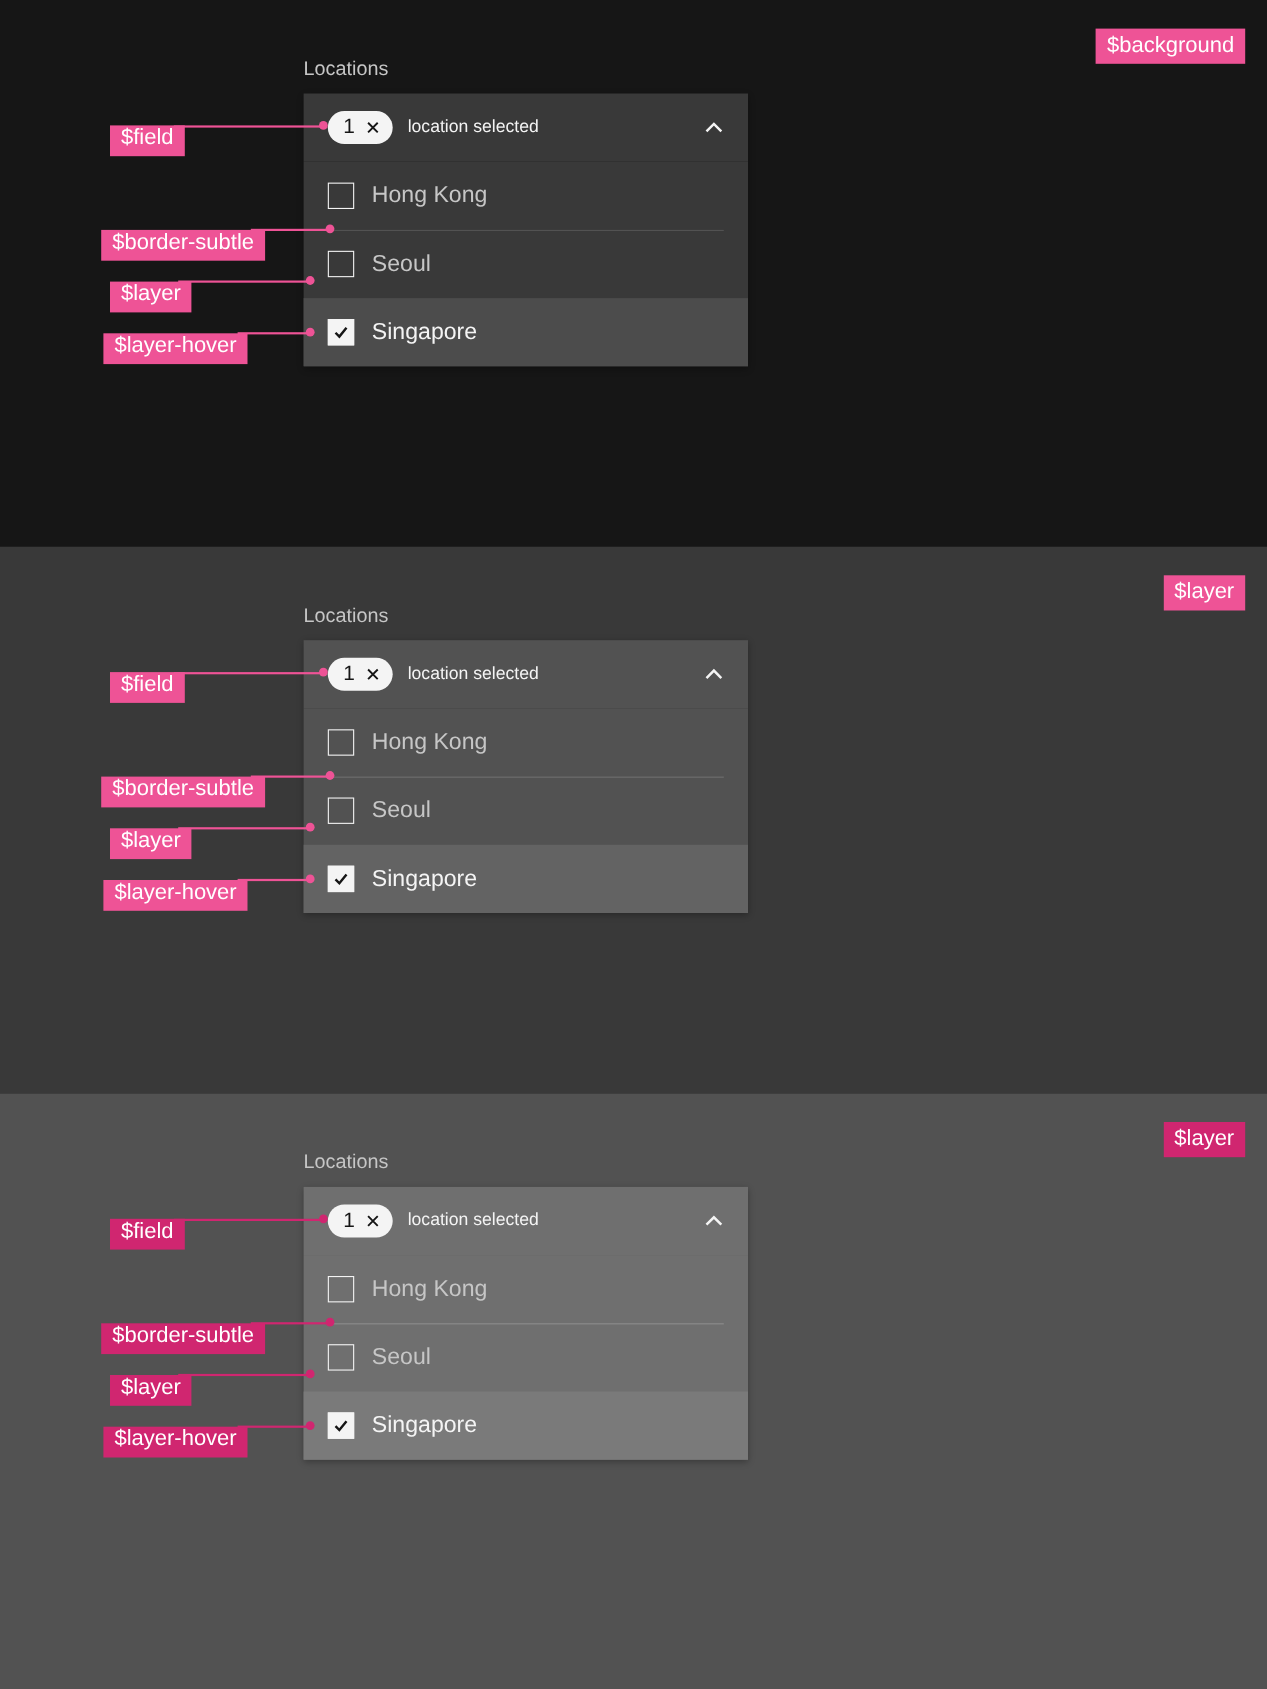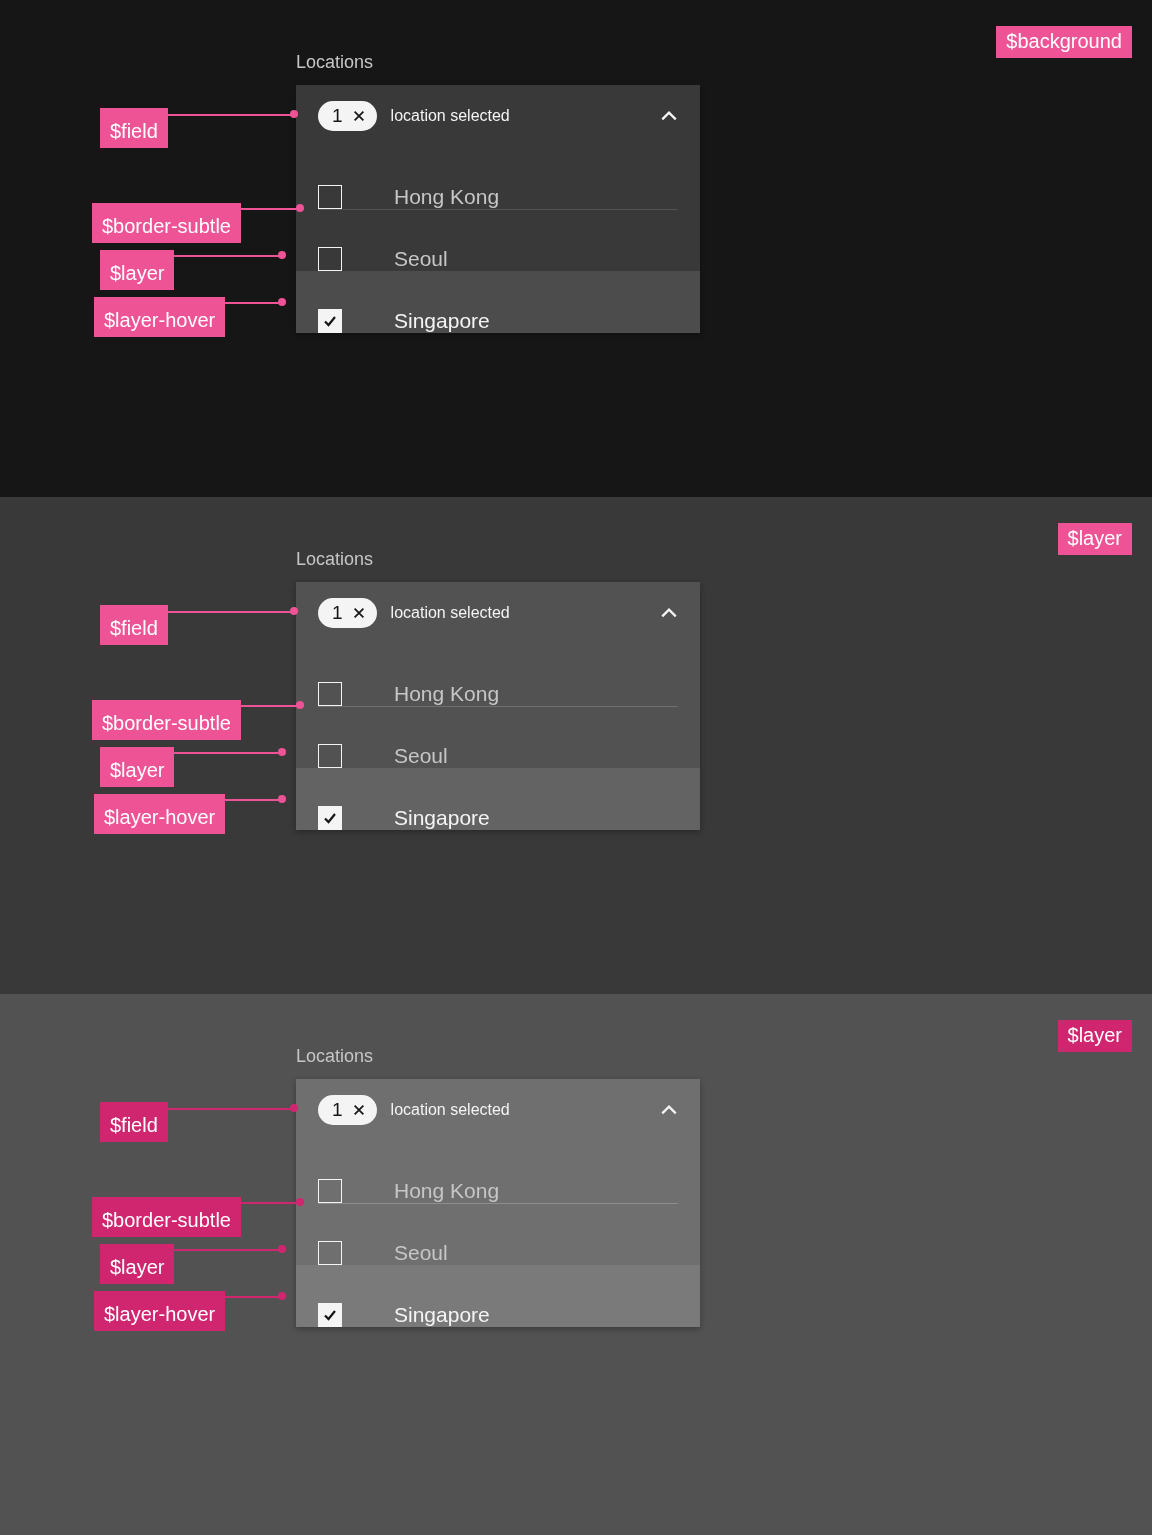--- a/index.html
+++ b/index.html
@@ -28,21 +28,20 @@
     padding: 4px 10px 5px;
     border-radius: 0;
   }
   .panel-3 .bg-badge { background: #d02670; }
 
   .component-col {
     position: absolute;
     left: 276px;
     top: 52px;
     width: 404px;
-    margin-left: 20px;
   }
   .label {
     font-size: 18px;
     color: #c6c6c6;
     margin-bottom: 12px;
     font-weight: 400;
   }
 
   .dropdown {
     width: 100%;
@@ -96,27 +95,26 @@
   }
   .chevron svg { width: 18px; height: 18px; stroke: #f4f4f4; stroke-width: 2; fill: none; }
 
   .menu { }
   .panel-1 .menu { background: #393939; }
   .panel-2 .menu { background: #525252; }
   .panel-3 .menu { background: #6f6f6f; }
 
   .item {
     display: flex;
-    align-items: flex-end;
+    align-items: center;
     height: 62px;
     padding: 0 22px;
     font-size: 21px;
     cursor: pointer;
     position: relative;
-    gap: 36px;
   }
   .item + .item::before {
     content: "";
     position: absolute;
     left: 22px; right: 22px; top: 0;
     height: 1px;
   }
   .panel-1 .item + .item::before { background: #525252; }
   .panel-2 .item + .item::before { background: #6f6f6f; }
   .panel-3 .item + .item::before { background: #8d8d8d; }
@@ -152,21 +150,21 @@
   .anno {
     position: absolute;
     display: flex;
     align-items: center;
     height: 30px;
   }
   .anno-tag {
     background: #ee5396;
     color: #fff;
     font-size: 20px;
-    padding: 12px 10px 5px;
+    padding: 0 10px 5px;
     white-space: nowrap;
     margin-top: 28px;
   }
   .panel-3 .anno-tag { background: #d02670; }
   .anno-line {
     position: absolute;
     height: 1.5px;
     background: #ee5396;
   }
   .panel-3 .anno-line { background: #d02670; }

